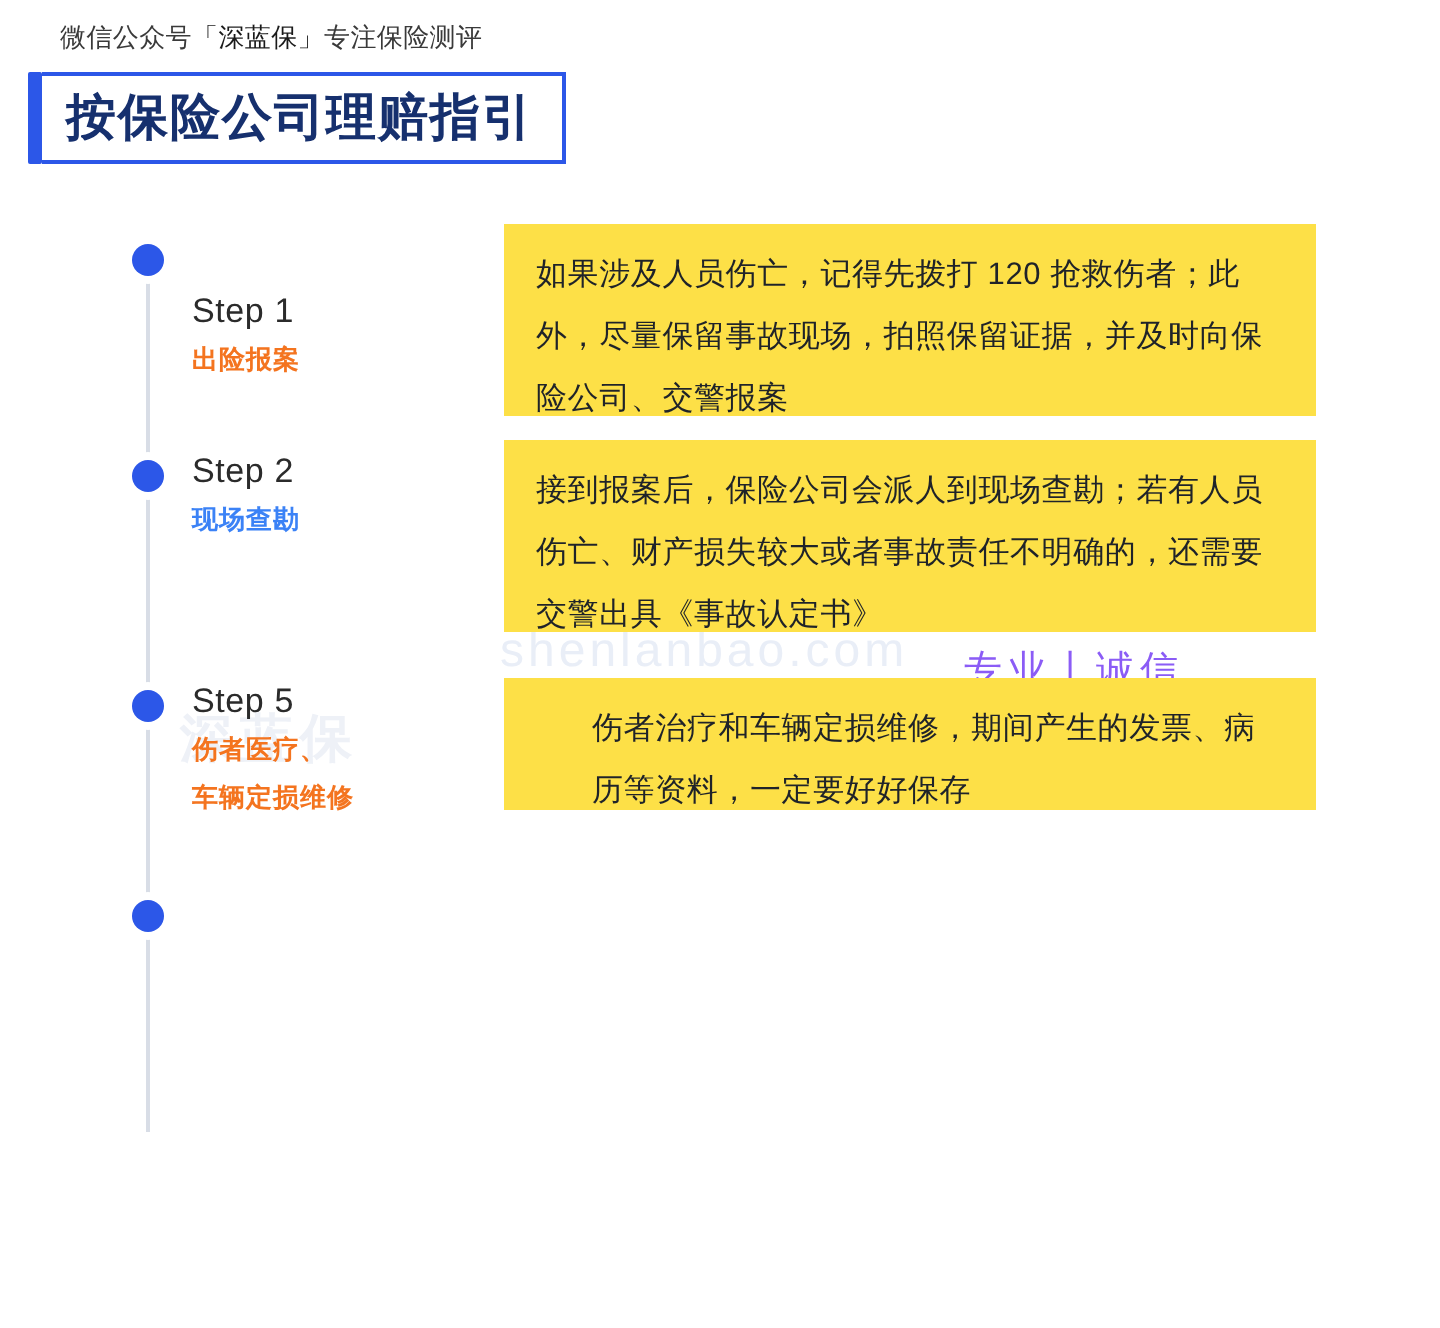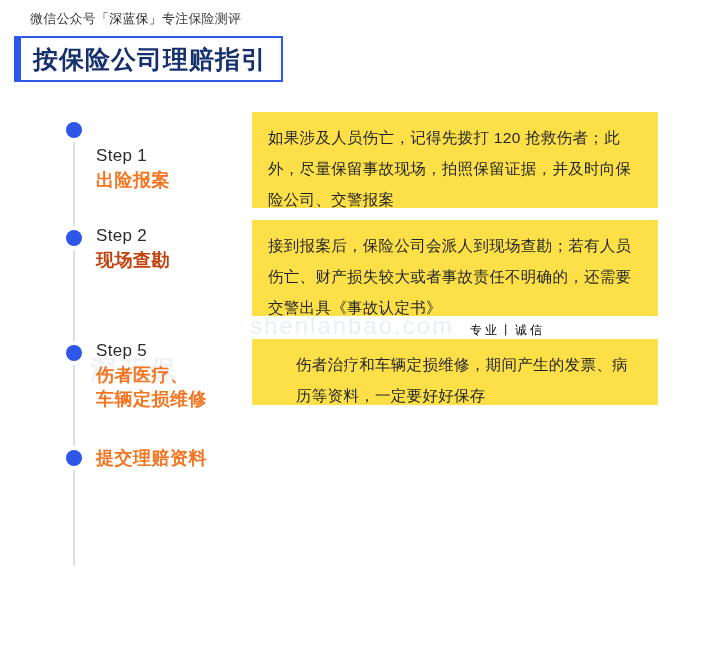--- a/index.html
+++ b/index.html
@@ -79,24 +79,24 @@
     top: 352px;
     font-size: 26px;
     color: #eef1f7;
     letter-spacing: 4px;
     user-select: none;
     white-space: nowrap;
     font-weight: bold;
   }
   .watermark3 {
     position: absolute;
-    left: 470px;
+    left: 482px;
     top: 322px;
-    font-size: 12px;
-    color: #000000;
+    font-size: 19px;
+    color: #8b5cf6;
     letter-spacing: 3px;
     user-select: none;
     white-space: nowrap;
   }
   
   .timeline {
     position: absolute;
     left: 73px;
     top: 140px;
     width: 2px;
@@ -128,28 +128,28 @@
     left: 96px;
     width: 150px;
   }
   .step-label .sname {
     font-size: 17px;
     color: #2b2b2b;
     line-height: 22px;
     letter-spacing: 0.3px;
   }
   .step-label .stitle {
-    font-size: 18px;
+    font-size: 13px;
     font-weight: bold;
     line-height: 24px;
     letter-spacing: 0.5px;
     margin-top: 1px;
     white-space: pre-line;
   }
-  .c-dark { color: #c2410c; }
+  .c-dark { color: #3b82f6; }
   .c-orange { color: #f4741f; }
   .desc {
     position: absolute;
     left: 252px;
     width: 406px;
     background: #fde047;
     color: #1f2329;
     font-size: 15.5px;
     line-height: 31px;
     padding: 10px 16px;
@@ -205,19 +205,18 @@
         <div class="sname">Step 5</div>
         <div class="stitle c-orange">伤者医疗、
 车辆定损维修</div>
       </div>
       <div class="desc" style="top:8px; height:66px;padding-left:44px;">伤者治疗和车辆定损维修，期间产生的发票、病历等资料，一定要好好保存</div>
     </div>
 
     <div class="step" style="height:97px;">
       <div class="dot" style="top:14px;"></div>
       <div class="step-label" style="top:9px;">
-        <div class="stitle c-orange">提交理赔资料</div>
       </div>
     </div>
 
 
   </div>
 </div>
 
 </body></html>

